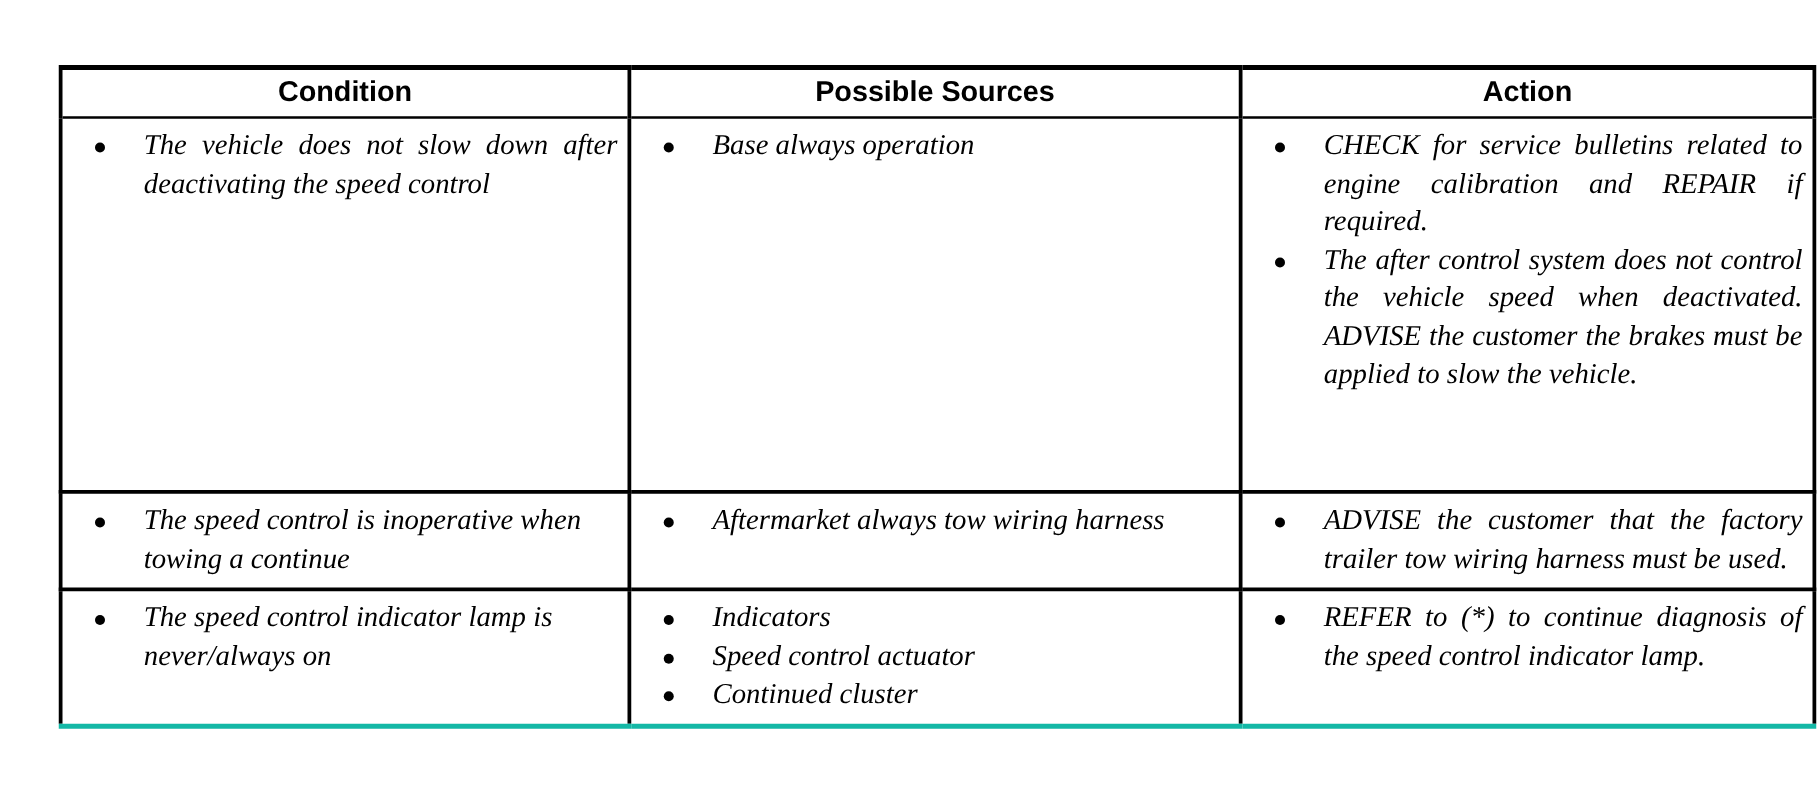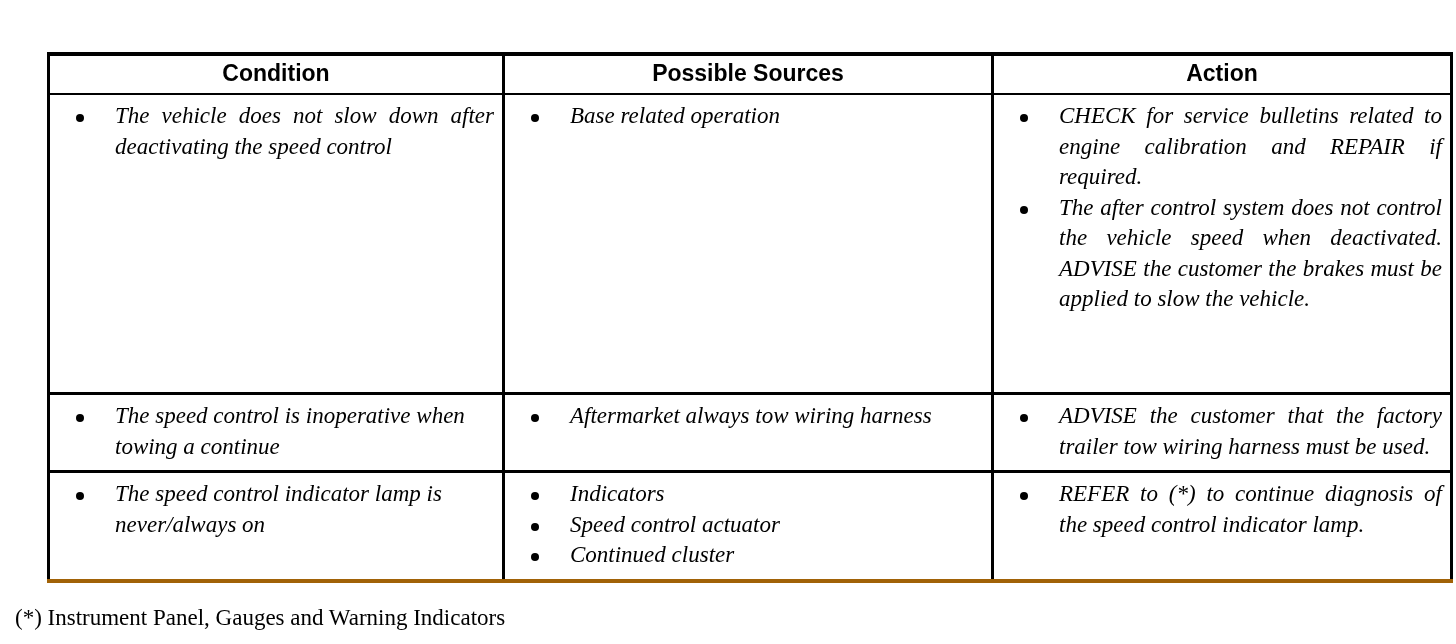--- a/index.html
+++ b/index.html
@@ -59,21 +59,21 @@
     vertical-align: middle;
   }
   .symptom-table td {
     border-bottom: 3px solid #000;
     border-left: 3px solid #000;
     border-right: 3px solid #000;
     vertical-align: top;
     padding: 6px 8px 8px 8px;
   }
   .symptom-table tr:last-child td {
-    border-bottom: 4px solid #a16207;
+    border-bottom: 4px solid #14b8a6;
   }
   ul.bullets {
     list-style: none;
     margin: 0;
     padding: 0;
     font-style: italic;
   }
   ul.bullets > li {
     position: relative;
     padding-left: 57px;
@@ -146,21 +146,21 @@
             <li>
               <span class="bullet-dot"></span>
               <span class="li-text">The vehicle does not slow down after deactivating the speed control</span>
             </li>
           </ul>
         </td>
         <td class="col-sources-cell">
           <ul class="bullets">
             <li>
               <span class="bullet-dot"></span>
-              <span class="li-text nojust">Base related operation</span>
+              <span class="li-text nojust">Base always operation</span>
             </li>
           </ul>
         </td>
         <td class="col-action-cell">
           <ul class="bullets">
             <li>
               <span class="bullet-dot"></span>
               <span class="li-text">CHECK for service bulletins related to engine calibration and REPAIR if required.</span>
             </li>
             <li>
@@ -229,15 +229,14 @@
               <span class="bullet-dot"></span>
               <span class="li-text">REFER to (*) to continue diagnosis of the speed control indicator lamp.</span>
             </li>
           </ul>
         </td>
       </tr>
 
     </tbody>
   </table>
 
-  <div class="footnote">(*) Instrument Panel, Gauges and Warning Indicators</div>
 
 </div>
 
 </body></html>

